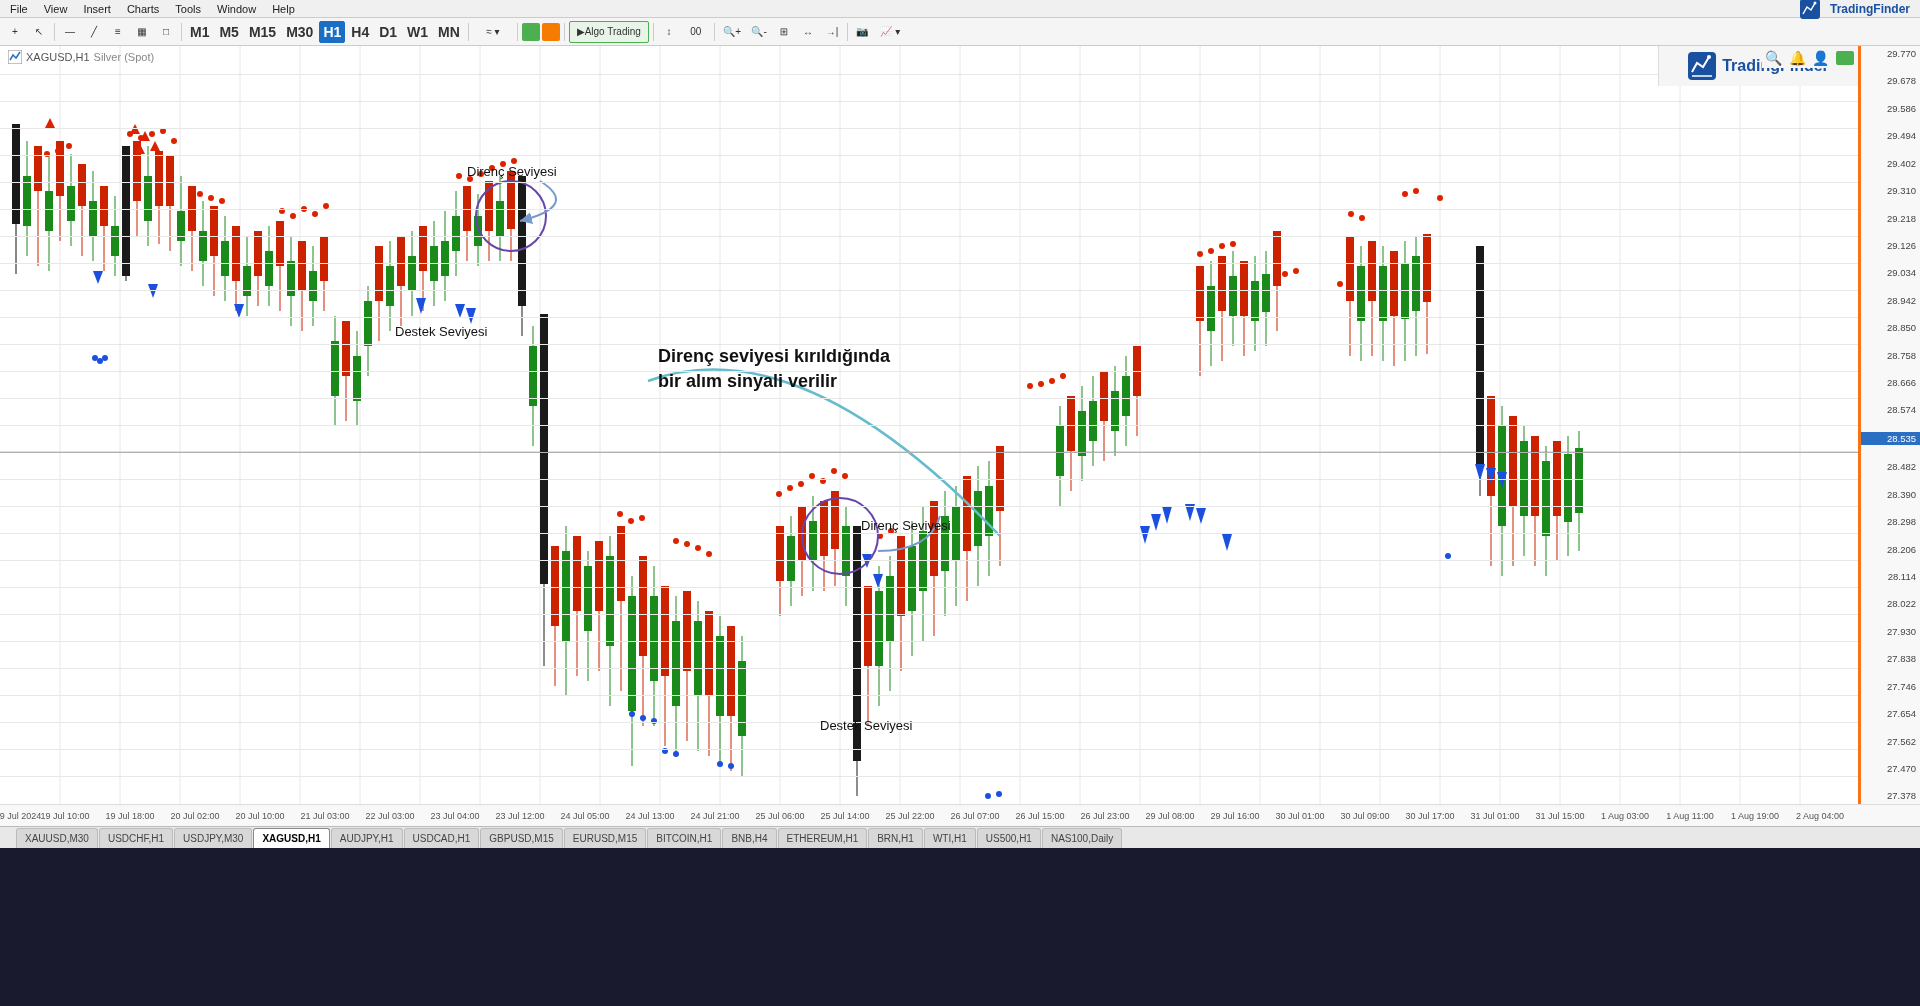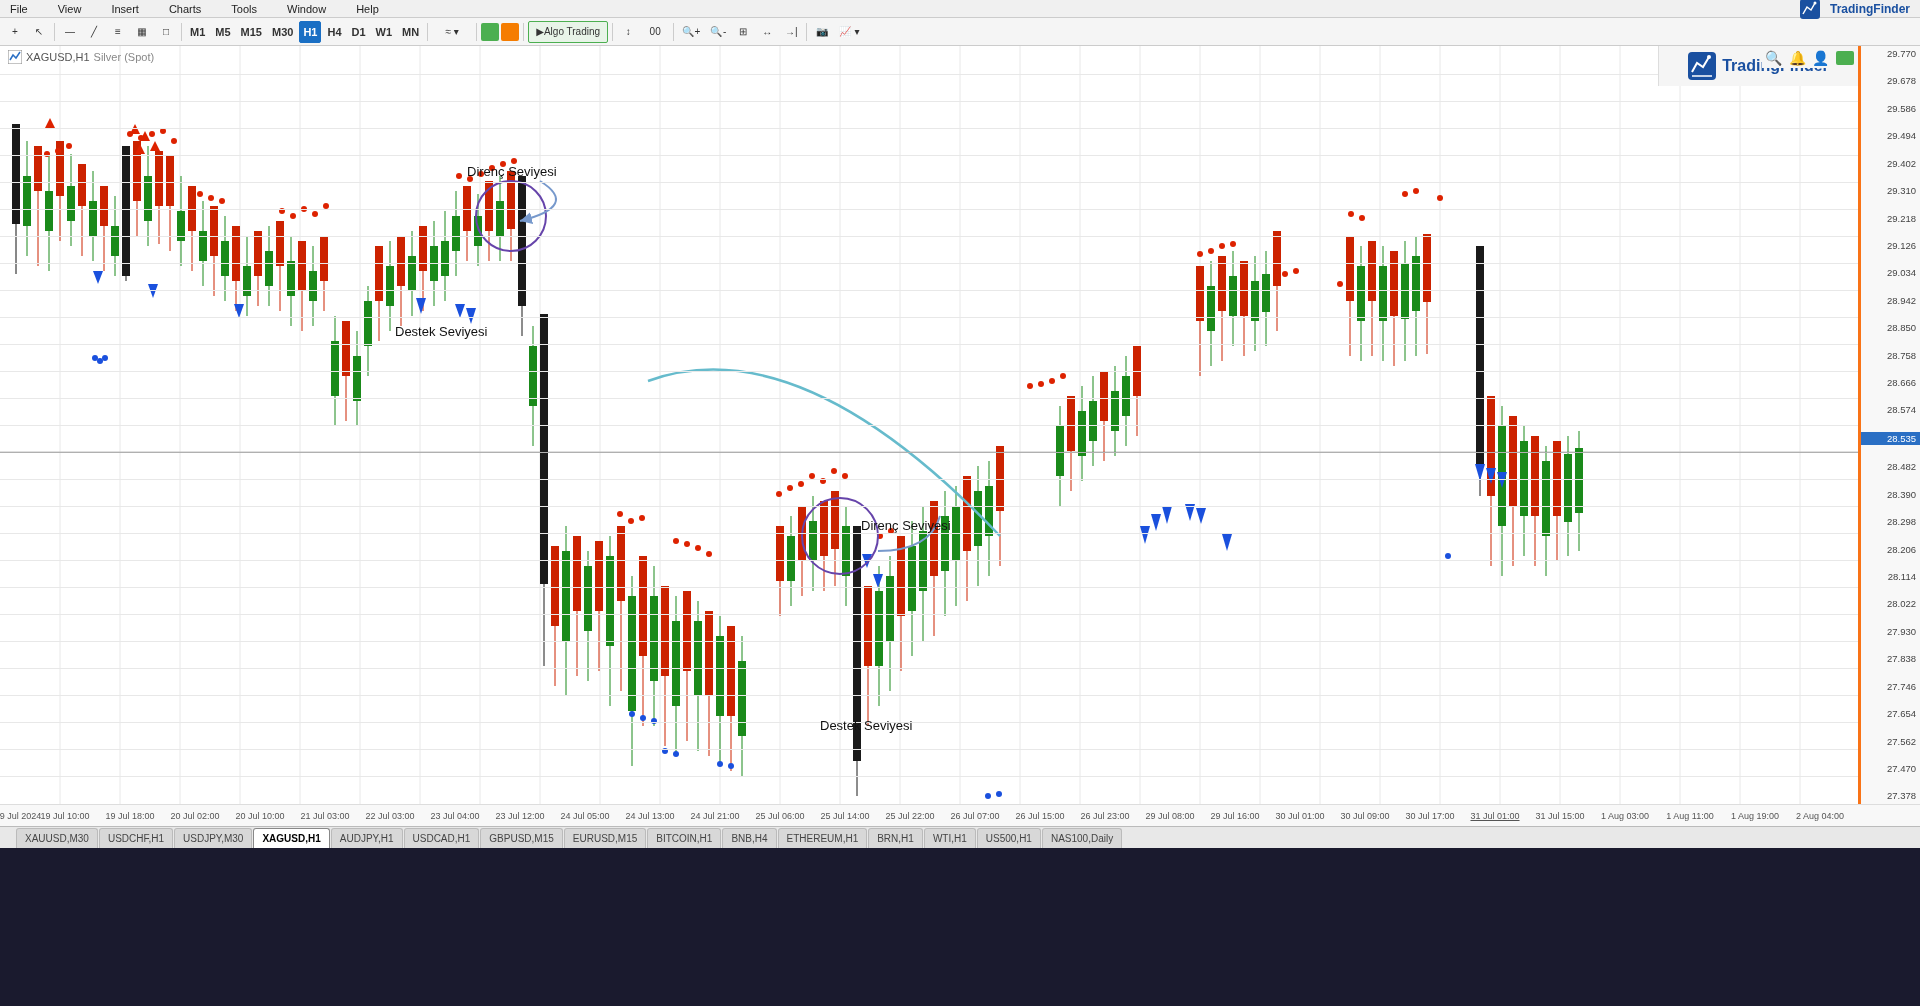--- a/index.html
+++ b/index.html
@@ -8,21 +8,21 @@
     
     #menu-bar {
       height: 18px;
       background: #f0f0f0;
       border-bottom: 1px solid #ccc;
       display: flex;
       align-items: center;
       padding: 0 4px;
       font-size: 11px;
       color: #222;
-      gap: 18px;
+      gap: 4px;
     }
     #menu-bar span {
       padding: 0 6px;
       cursor: pointer;
       height: 18px;
       line-height: 18px;
     }
     .menu-logo {
       margin-left: auto;
       display: flex;
@@ -50,21 +50,21 @@
       cursor: pointer;
       display: flex;
       align-items: center;
       justify-content: center;
       font-size: 10px;
       color: #333;
       padding: 0 3px;
     }
     .toolbar-btn.active { background: #c8d8f0; border-color: #7090c0; color: #1050a0; font-weight: bold; }
     .toolbar-sep { width: 1px; height: 18px; background: #ccc; margin: 0 2px; }
-    .tf-btn { font-weight: bold; font-size: 11px; }
+    .tf-btn { font-weight: bold; font-size: 14px; }
     .tf-btn.active { background: #1a6fc4; color: #fff; border-color: #1a6fc4; }
 
     
     #chart-container {
       position: relative;
       width: 1920px;
       height: 758px;
       background: #ffffff;
       overflow: hidden;
     }
@@ -880,20 +880,23 @@
 
     <defs>
       <marker id="arrowBlue" markerWidth="8" markerHeight="8" refX="6" refY="3" orient="auto">
         <path d="M0,0 L0,6 L6,3 z" fill="#7799cc"></path>
       </marker>
     </defs>
   </svg>
 
   <div class="annotation" style="left:467px; top:118px;">Direnç Seviyesi</div>
   <div class="annotation" style="left:395px; top:278px;">Destek Seviyesi</div>
+  <div class="annotation-large" style="left:658px; top:298px; max-width:280px;">
+    <span style="white-space:pre-line;">Direnç seviyesi kırıldığında<br>bir alım sinyali verilir</span>
+  </div>
   <div class="annotation" style="left:861px; top:472px;">Direnç Seviyesi</div>
   <div class="annotation" style="left:820px; top:672px;">Destek Seviyesi</div>
 
   <div id="price-axis">
     <div class="price-label">29.770</div>
     <div class="price-label">29.678</div>
     <div class="price-label">29.586</div>
     <div class="price-label">29.494</div>
     <div class="price-label">29.402</div>
     <div class="price-label">29.310</div>
@@ -957,21 +960,21 @@
   <span class="time-label" style="left:845px;">25 Jul 14:00</span>
   <span class="time-label" style="left:910px;">25 Jul 22:00</span>
   <span class="time-label" style="left:975px;">26 Jul 07:00</span>
   <span class="time-label" style="left:1040px;">26 Jul 15:00</span>
   <span class="time-label" style="left:1105px;">26 Jul 23:00</span>
   <span class="time-label" style="left:1170px;">29 Jul 08:00</span>
   <span class="time-label" style="left:1235px;">29 Jul 16:00</span>
   <span class="time-label" style="left:1300px;">30 Jul 01:00</span>
   <span class="time-label" style="left:1365px;">30 Jul 09:00</span>
   <span class="time-label" style="left:1430px;">30 Jul 17:00</span>
-  <span class="time-label" style="left:1495px;text-decoration:underline;">31 Jul 01:00</span>
+  <span class="time-label" style="left:1495px;">31 Jul 01:00</span>
   <span class="time-label" style="left:1560px;">31 Jul 15:00</span>
   <span class="time-label" style="left:1625px;">1 Aug 03:00</span>
   <span class="time-label" style="left:1690px;">1 Aug 11:00</span>
   <span class="time-label" style="left:1755px;">1 Aug 19:00</span>
   <span class="time-label" style="left:1820px;">2 Aug 04:00</span>
 </div>
 
 <div id="tabs-bar">
   <div class="chart-tab">XAUUSD,M30</div>
   <div class="chart-tab">USDCHF,H1</div>

